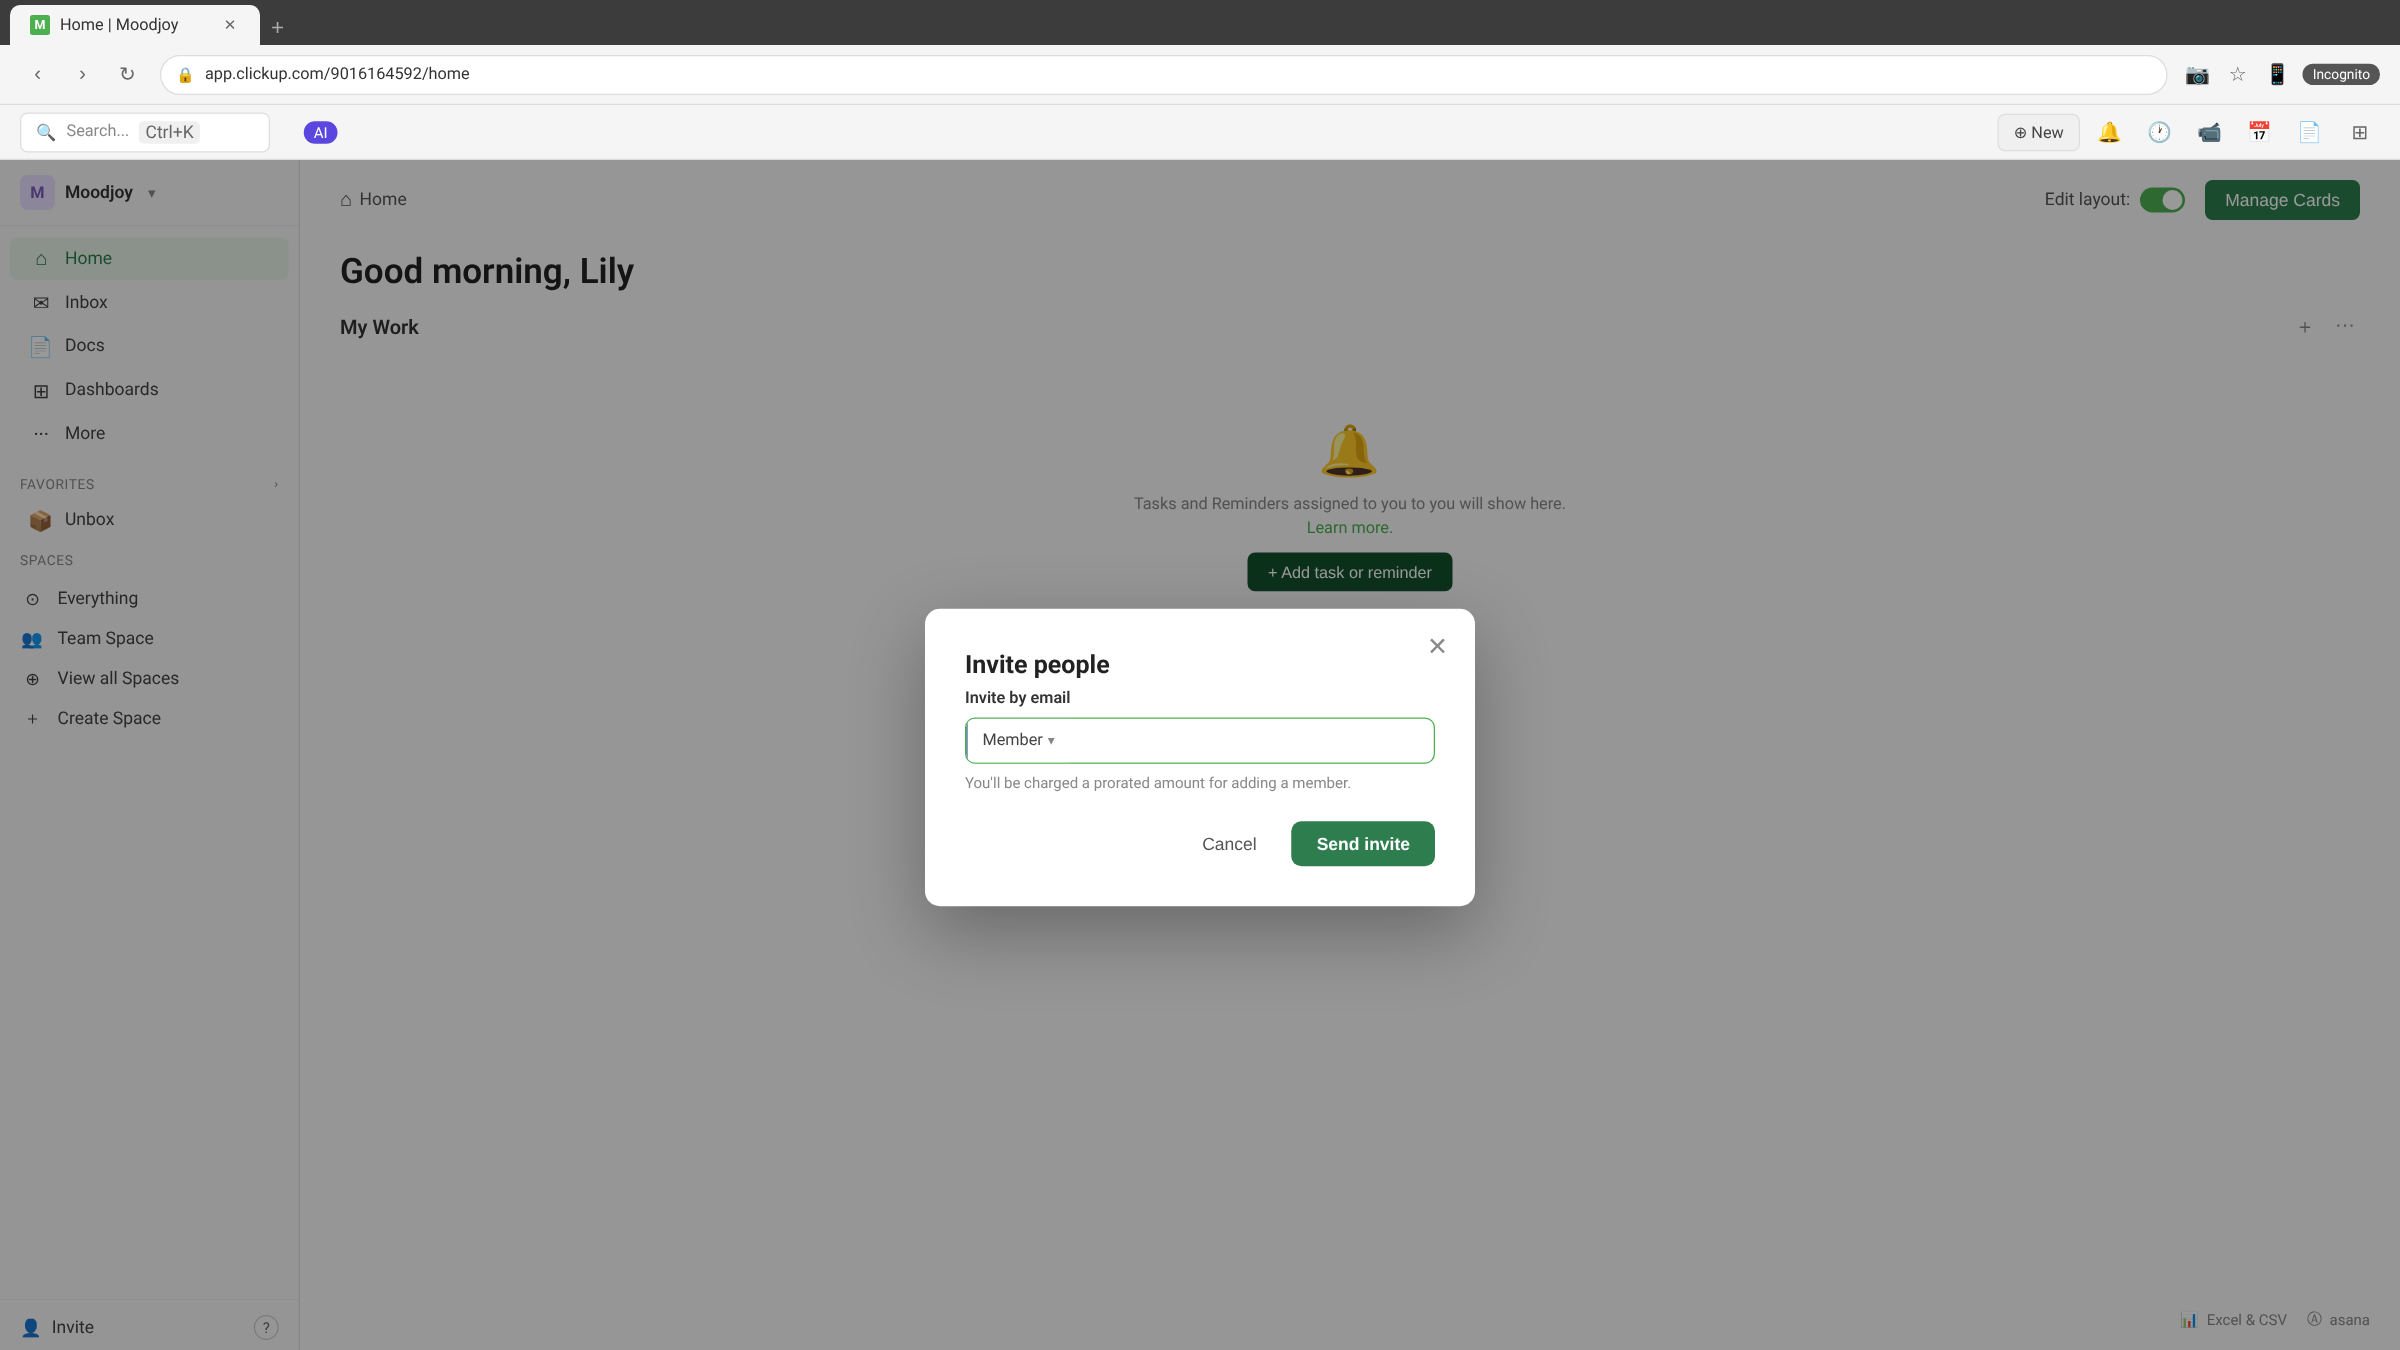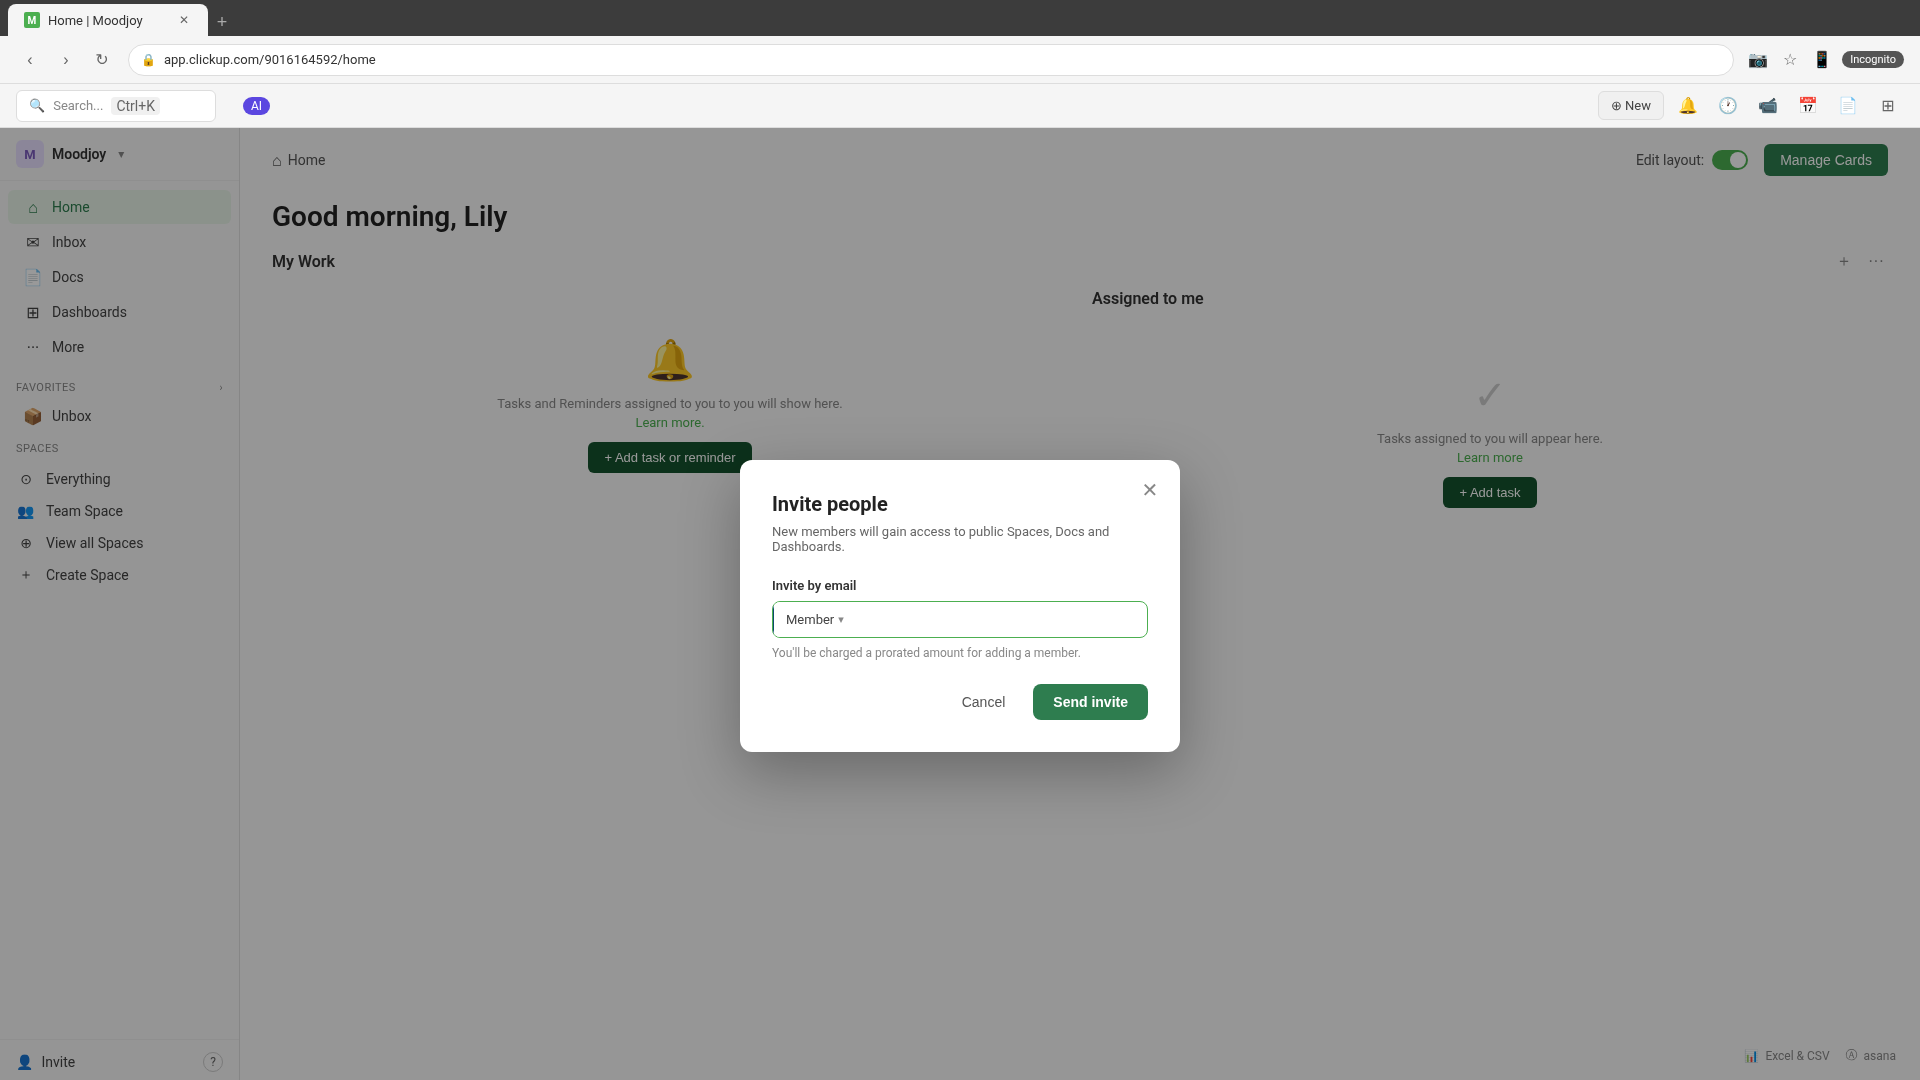--- a/index.html
+++ b/index.html
@@ -273,53 +273,39 @@
           <div class="empty-state">
             <div class="empty-icon">🔔</div>
             <p class="empty-text">Tasks and Reminders assigned to you to you will show here.</p>
             <a class="empty-link">Learn more.</a>
             <button class="empty-btn">
               <span>+ Add task or reminder</span>
             </button>
           </div>
         </div>
 
-        <div class="content-col">
-          <div class="section-header">
-            <span class="section-title">Assigned to me</span>
-          </div>
-          <div class="empty-state">
-            <div class="empty-icon">✓</div>
-            <p class="empty-text">Tasks assigned to you will appear here.</p>
-            <a class="empty-link">Learn more</a>
-            <button class="empty-btn">
-              <span>+ Add task</span>
-            </button>
-          </div>
-        </div>
       </div>
     </div>
 
     <div class="bottom-bar">
       <div class="bottom-badge">
         <span>📊</span>
         <span>Excel &amp; CSV</span>
       </div>
       <div class="bottom-badge">
         <span>Ⓐ</span>
         <span>asana</span>
       </div>
     </div>
   </div>
 
   <div class="overlay">
     <div class="modal">
       <button class="modal-close">✕</button>
       <h2 class="modal-title">Invite people</h2>
-      <p class="modal-subtitle">New members will gain access to public Spaces, Docs and Dashboards.</p>
 
       <div class="modal-label">Invite by email</div>
       <div class="modal-input-row">
         <div class="modal-role-select">
           <span>Member</span>
           <span class="modal-role-chevron">▾</span>
         </div>
       </div>
       <p class="modal-note">You'll be charged a prorated amount for adding a member.</p>
 

